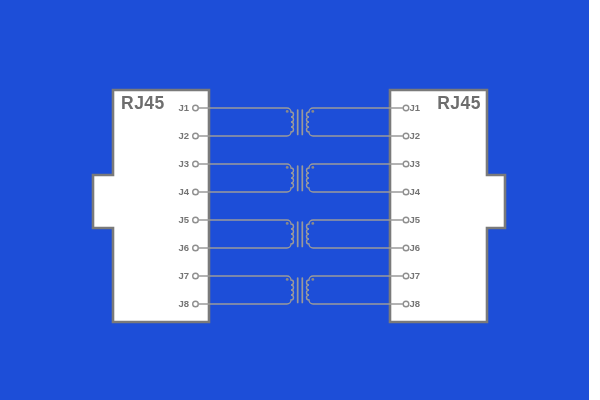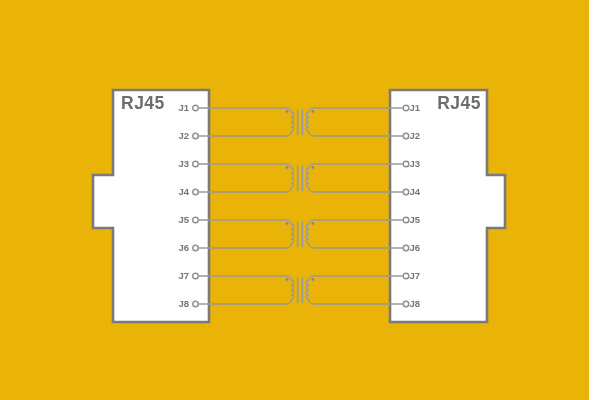--- a/index.html
+++ b/index.html
@@ -4,21 +4,21 @@
 <style>
   html, body {
     margin: 0;
     padding: 0;
     background: #ffffff;
   }
   .canvas {
     position: relative;
     width: 589px;
     height: 400px;
-    background: #eab308;
+    background: #1d4ed8;
     overflow: hidden;
   }
   svg { display: block; }
   .connector-outline {
     fill: #ffffff;
     stroke: #7a7a7a;
     stroke-width: 2.6;
     stroke-linejoin: miter;
   }
   .rj45-label {

